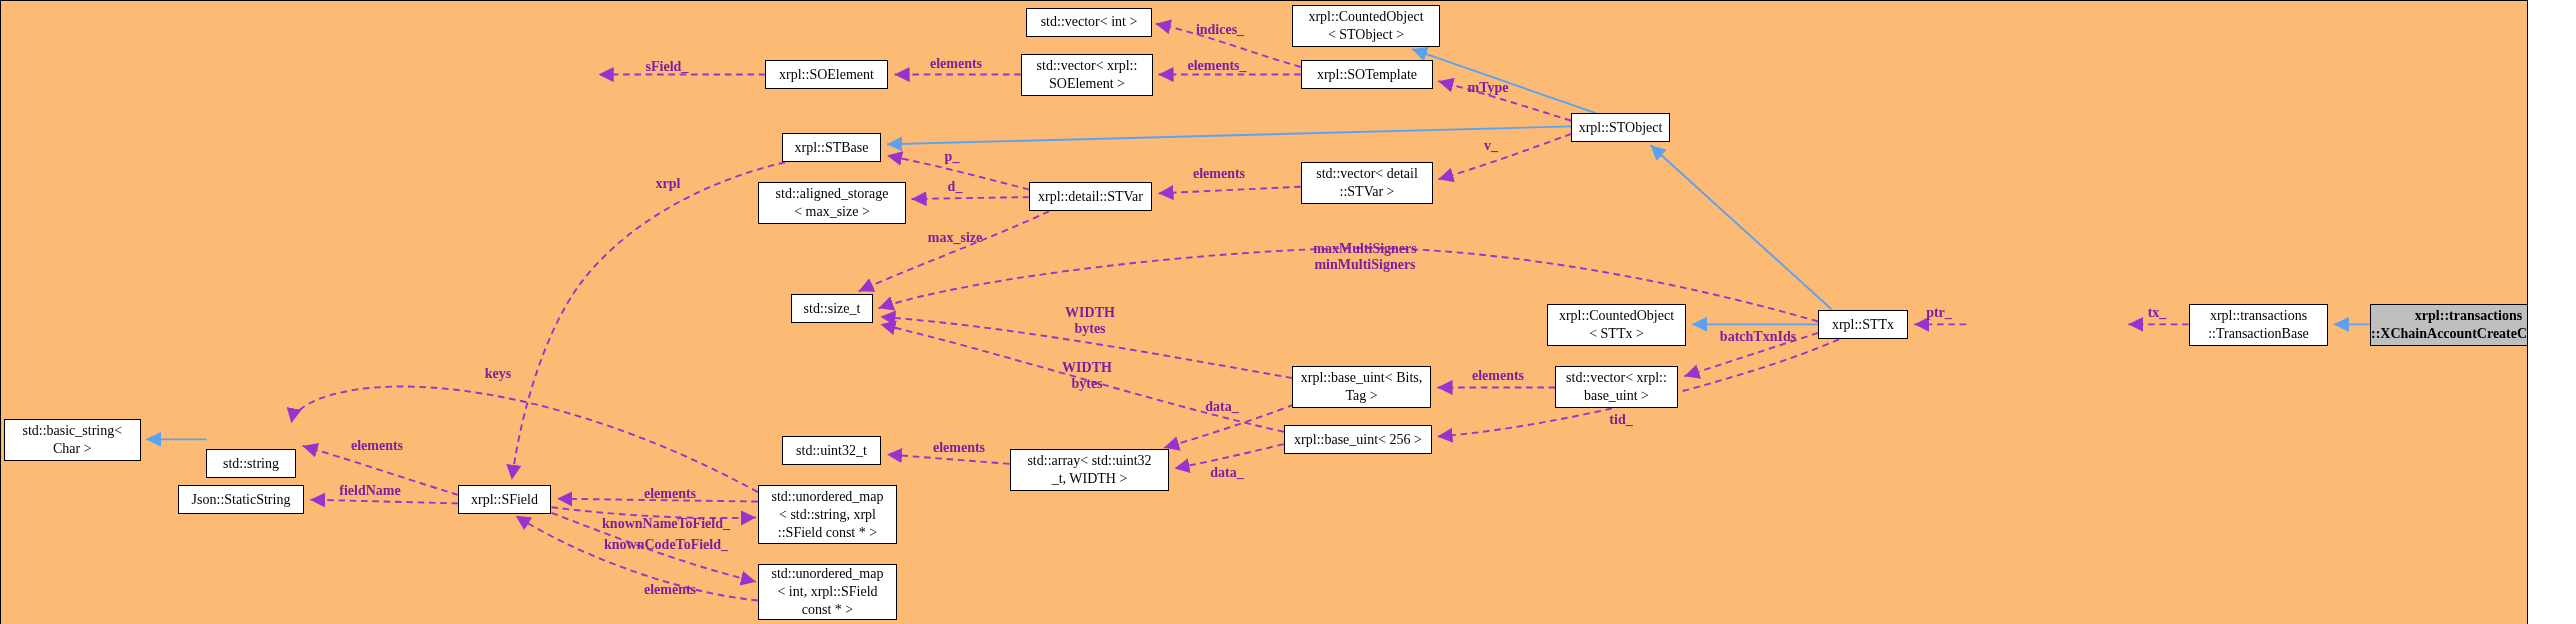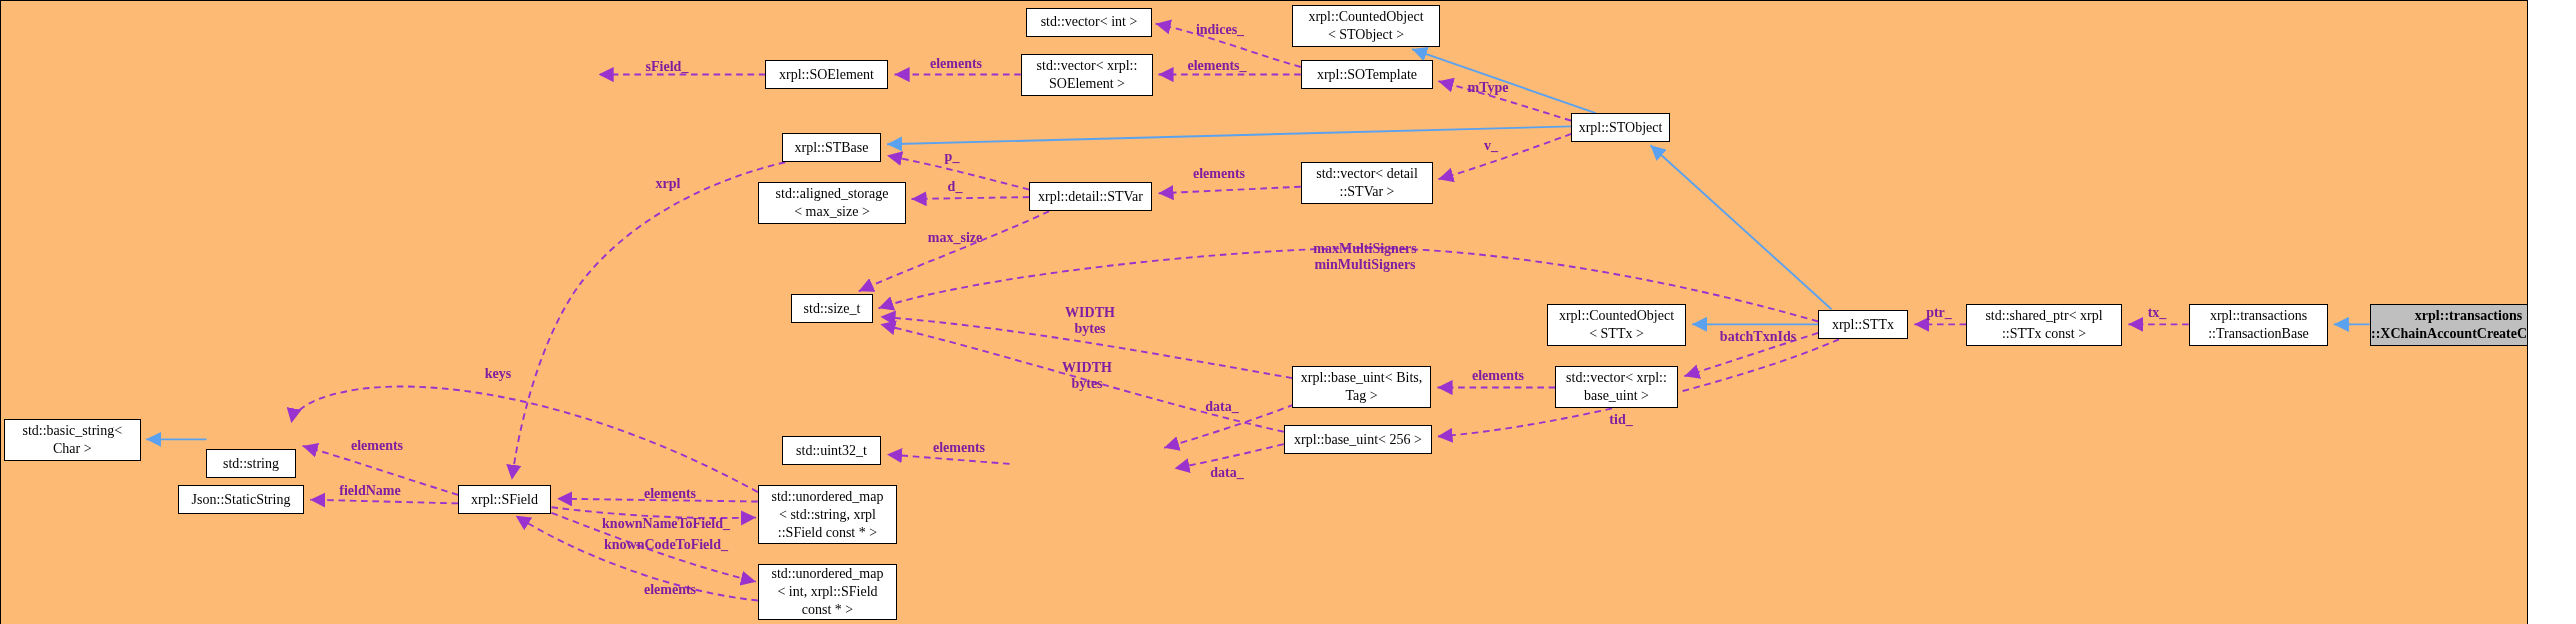--- a/index.html
+++ b/index.html
@@ -148,24 +148,20 @@
 
   <div class="node" style="left:1546px;top:303px;width:139px;height:42px">
       <span>xrpl::CountedObject</span>
       <span>&lt; STTx &gt;</span>
     </div>
 
   <div class="node" style="left:1817px;top:309px;width:90px;height:29px">
       <span>xrpl::STTx</span>
     </div>
 
-  <div class="node" style="left:1965px;top:303px;width:156px;height:42px">
-      <span>std::shared_ptr&lt; xrpl</span>
-      <span>::STTx const &gt;</span>
-    </div>
 
   <div class="node" style="left:2188px;top:303px;width:139px;height:42px">
       <span>xrpl::transactions</span>
       <span>::TransactionBase</span>
     </div>
 
   <div class="node highlight" style="left:2369px;top:303px;width:197px;height:42px">
       <span>xrpl::transactions</span>
       <span>::XChainAccountCreateCommit</span>
     </div>
@@ -190,20 +186,24 @@
     </div>
 
   <div class="node" style="left:205px;top:448px;width:90px;height:29px">
       <span>std::string</span>
     </div>
 
   <div class="node" style="left:781px;top:435px;width:99px;height:29px">
       <span>std::uint32_t</span>
     </div>
 
+  <div class="node" style="left:1009px;top:448px;width:159px;height:42px">
+      <span>std::array&lt; std::uint32</span>
+      <span>_t, WIDTH &gt;</span>
+    </div>
 
   <div class="node" style="left:177px;top:484px;width:126px;height:29px">
       <span>Json::StaticString</span>
     </div>
 
   <div class="node" style="left:457px;top:484px;width:93px;height:29px">
       <span>xrpl::SField</span>
     </div>
 
   <div class="node" style="left:757px;top:484px;width:139px;height:59px">

